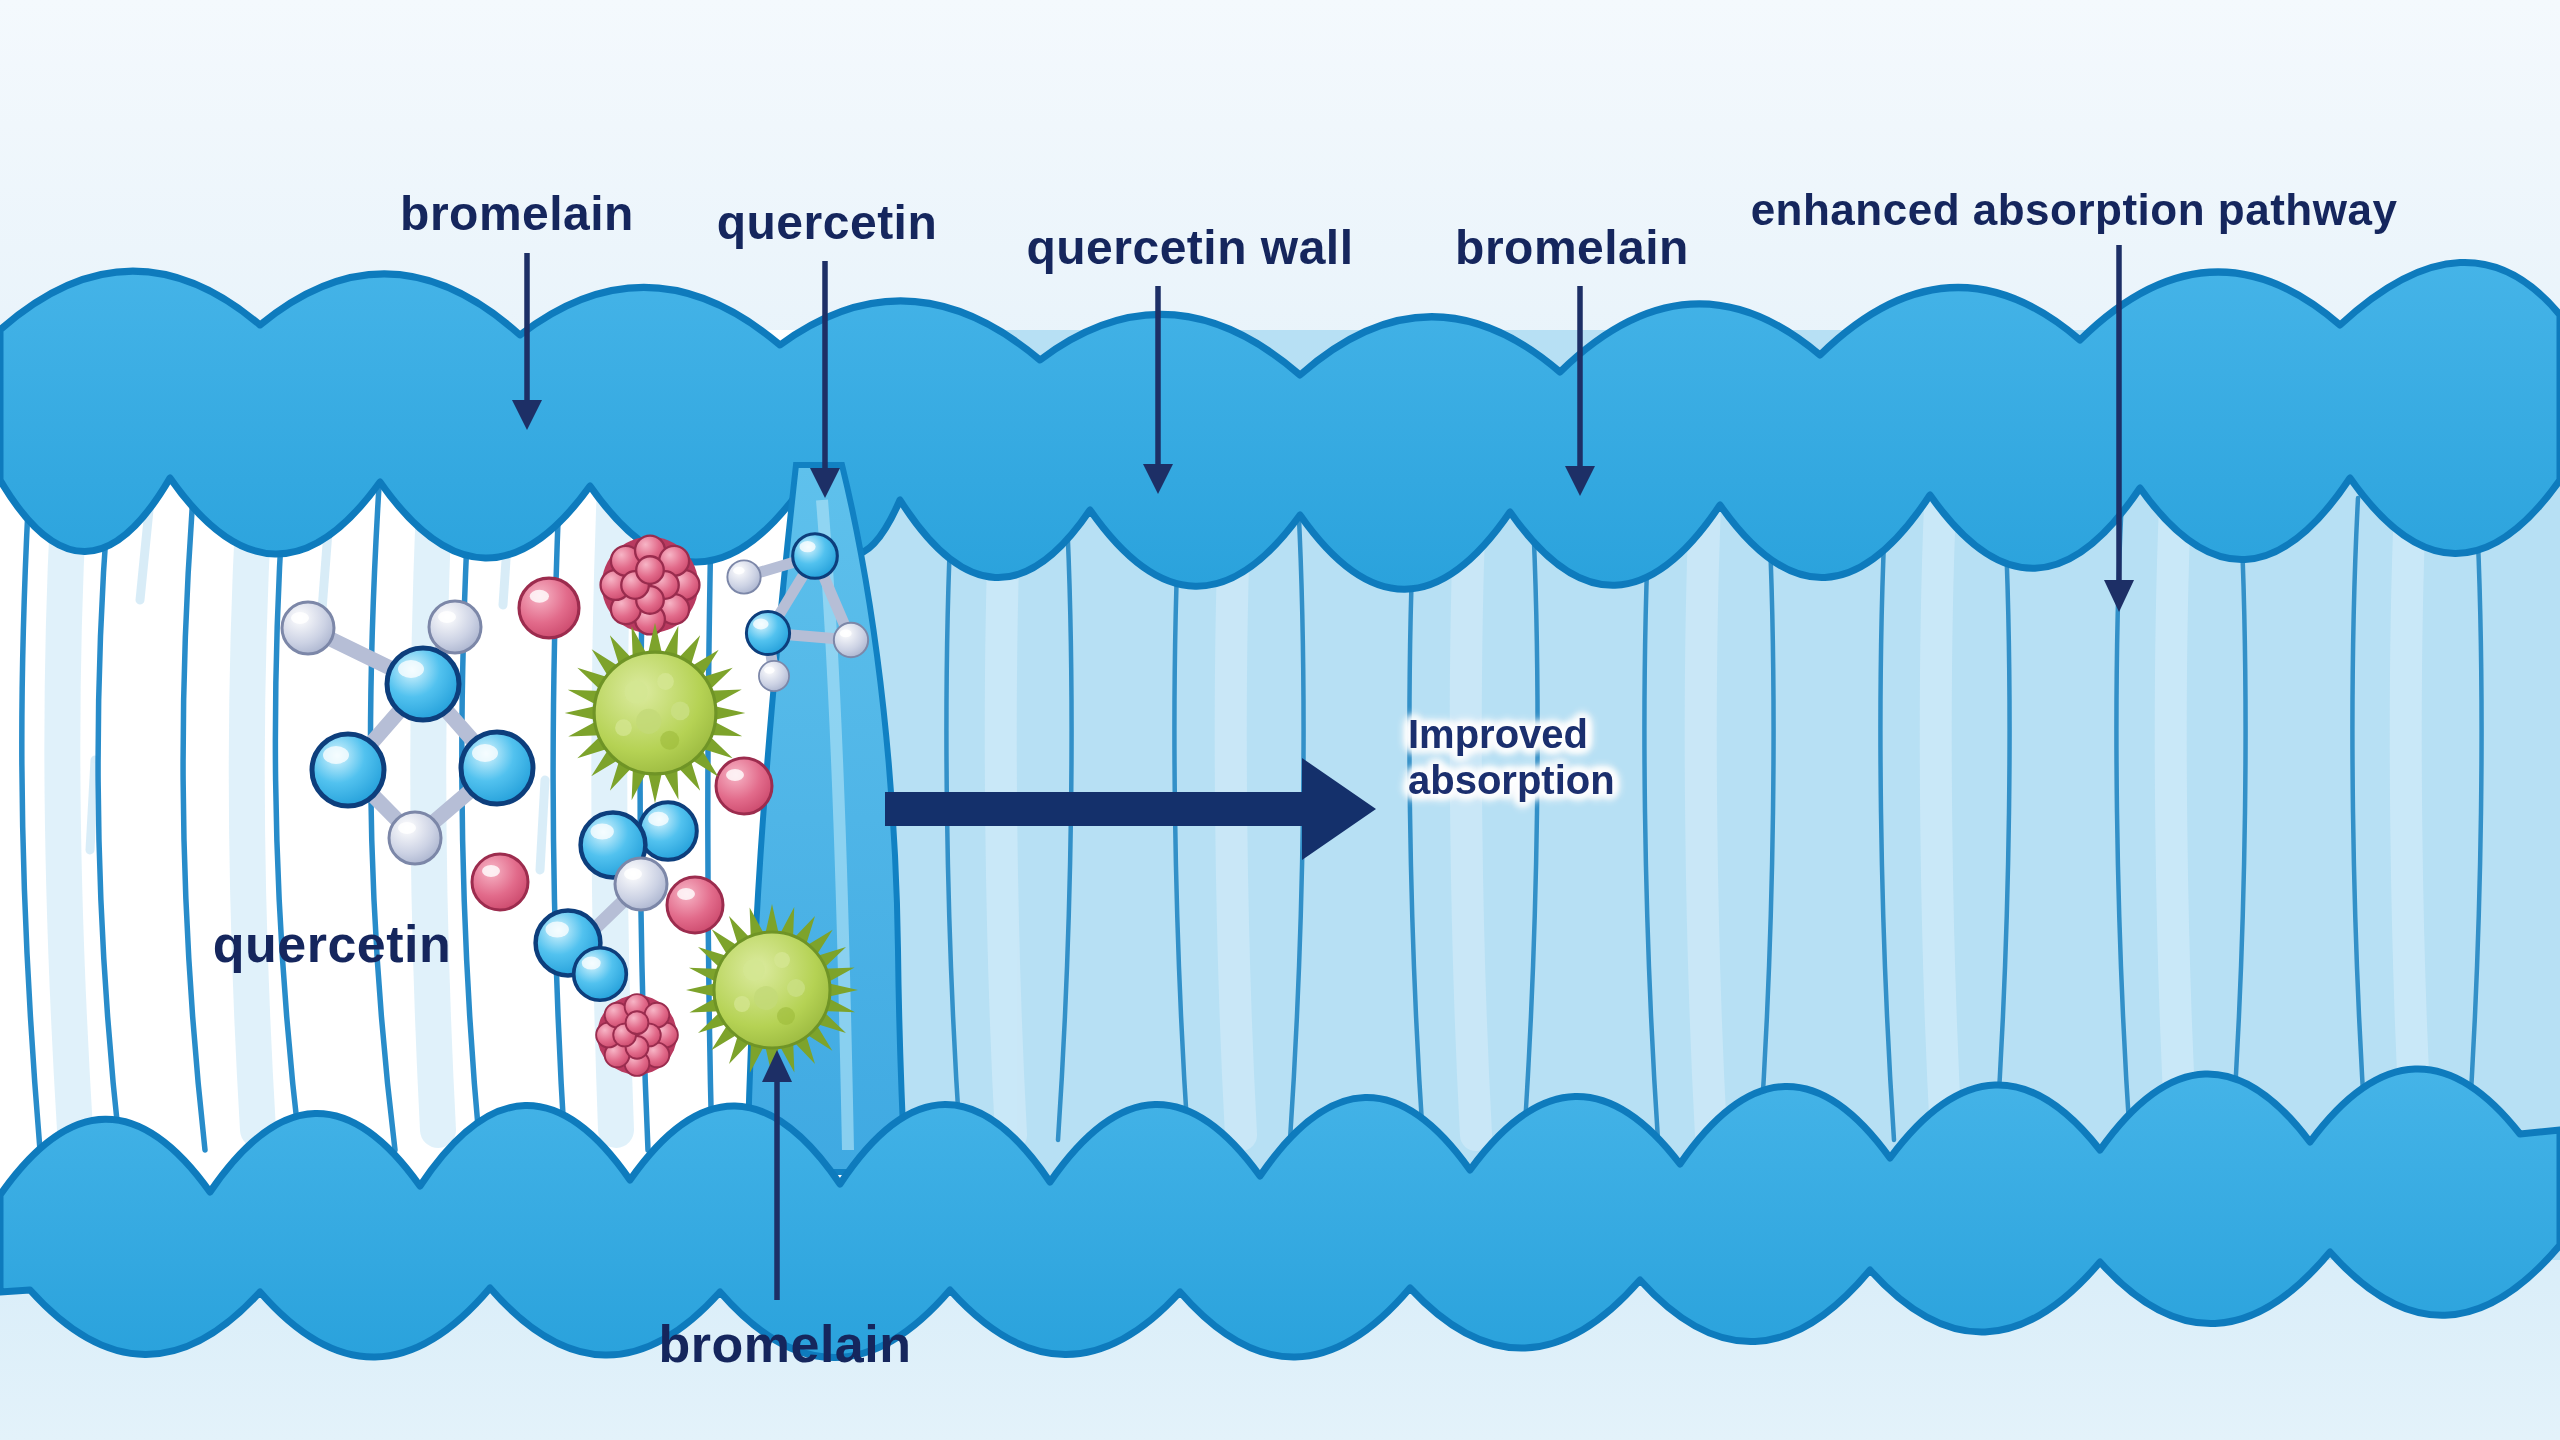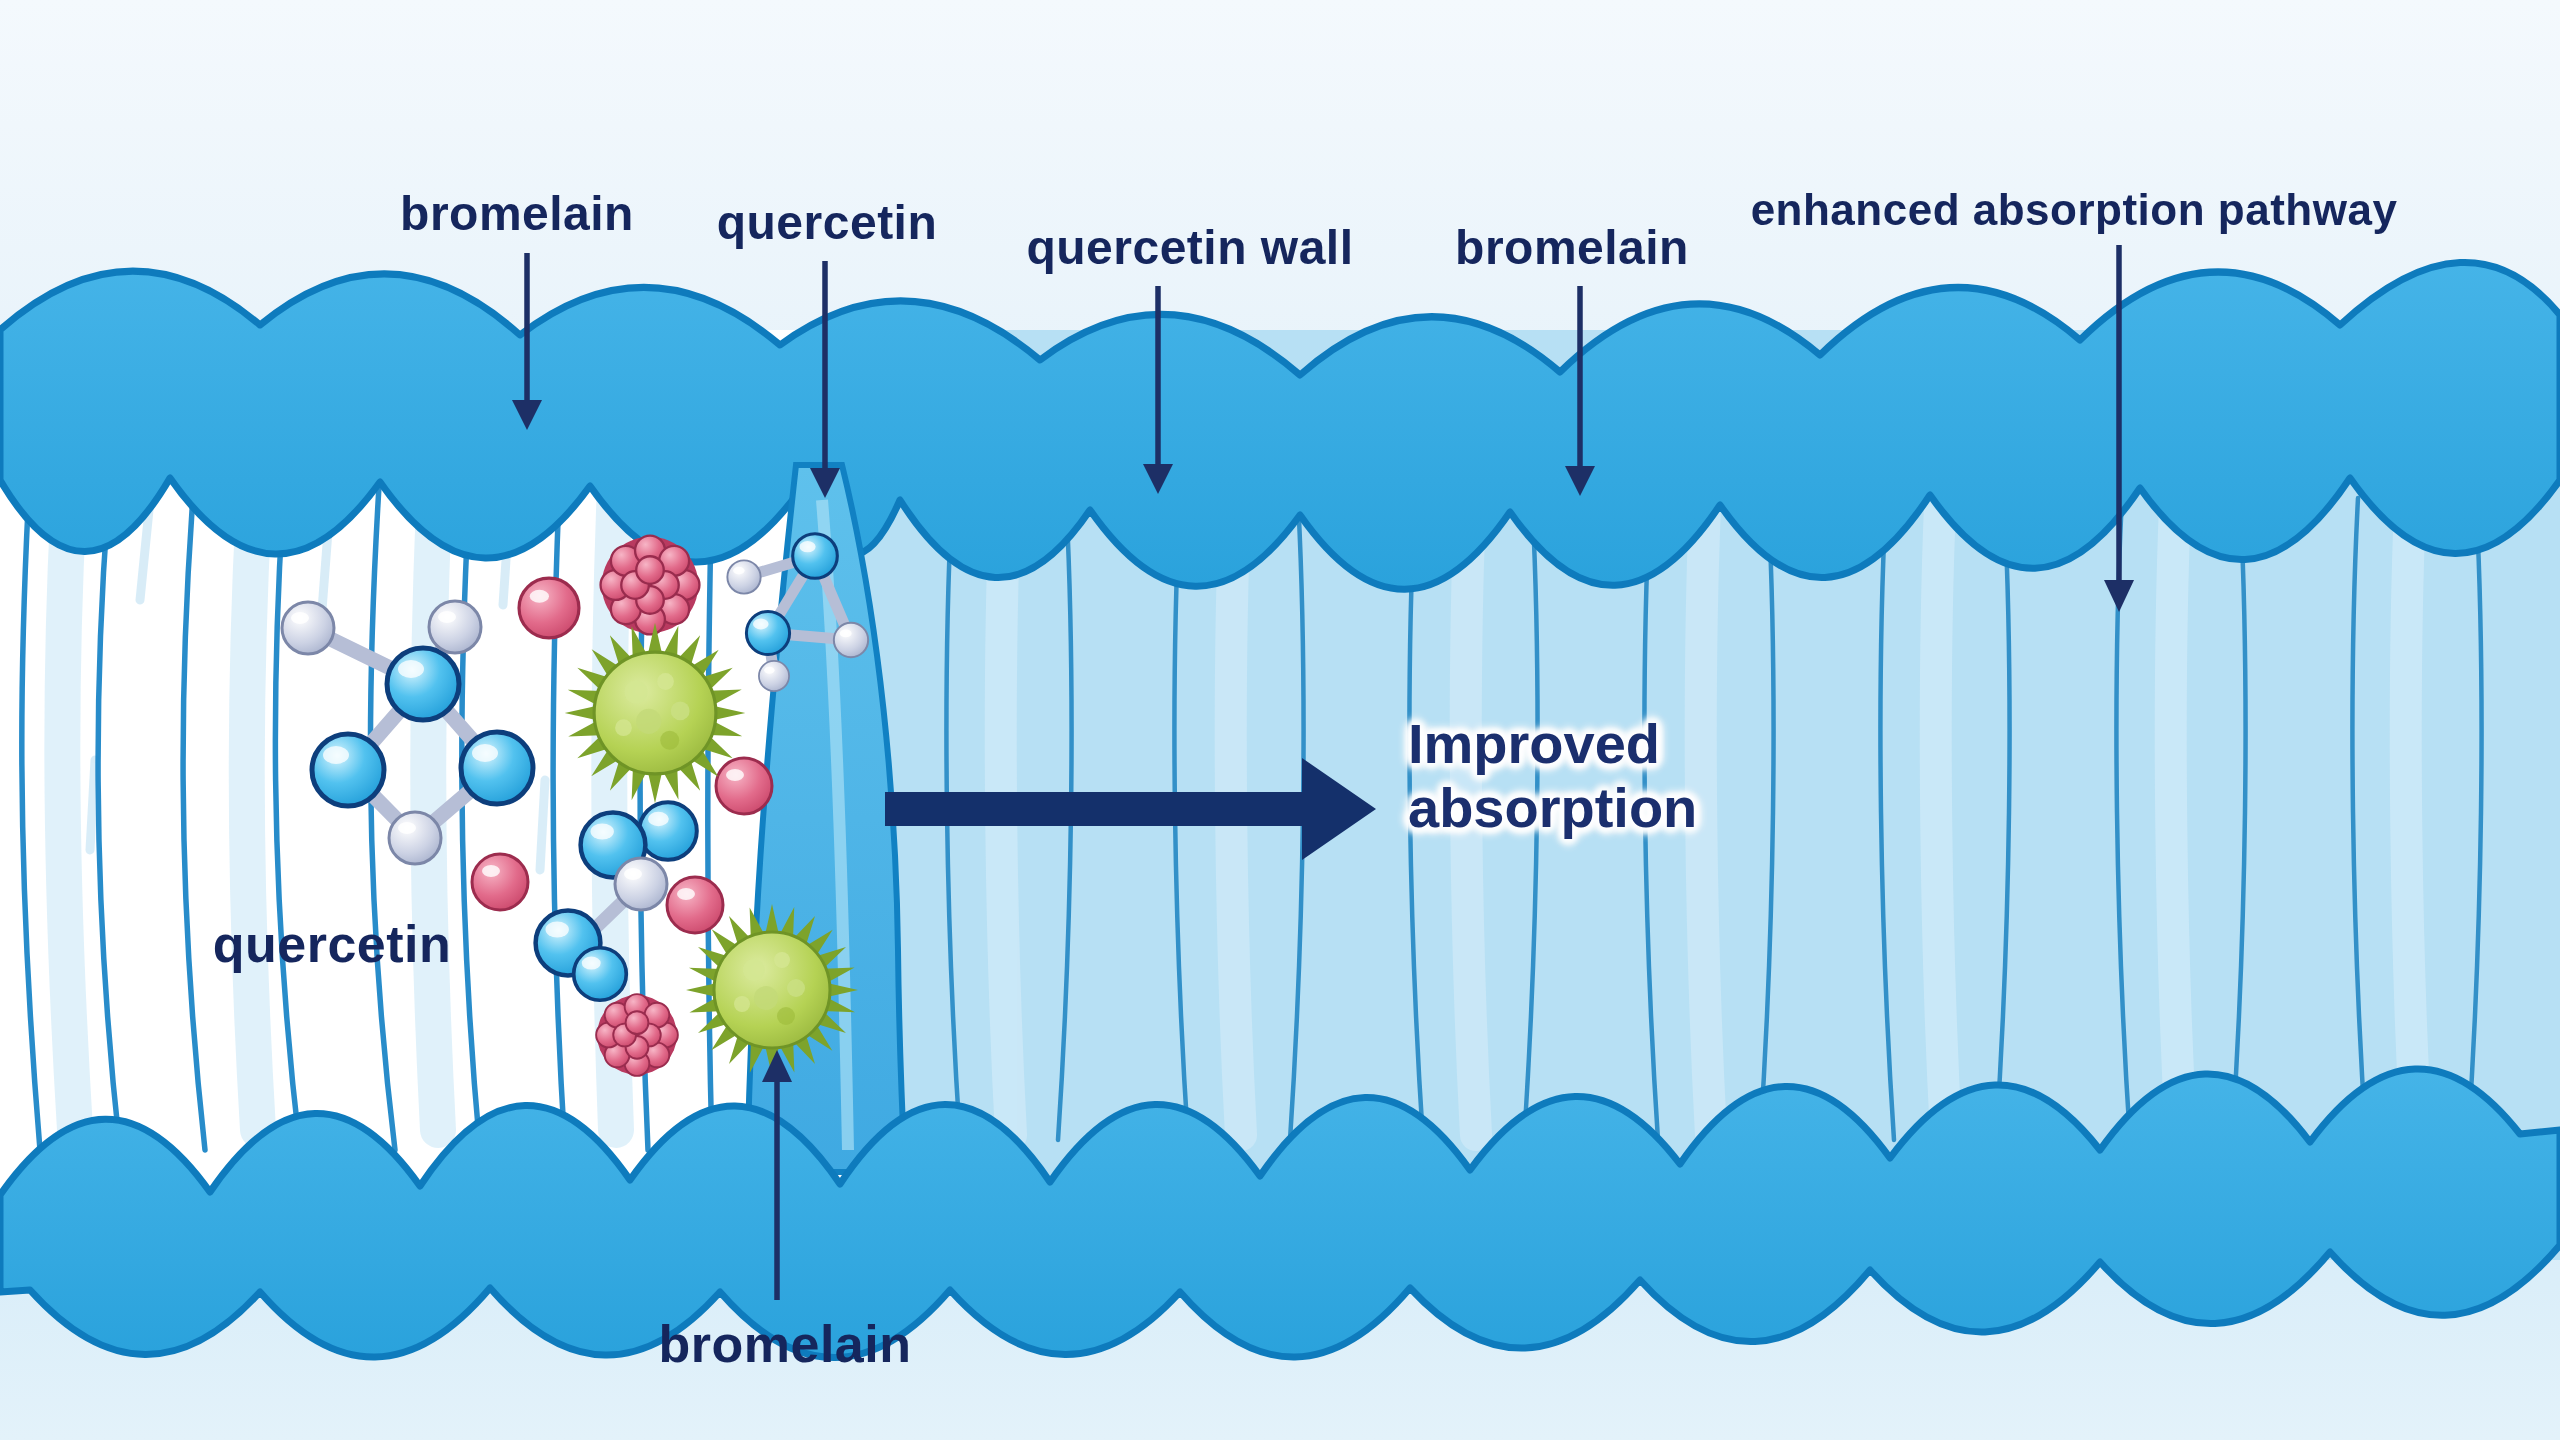--- a/index.html
+++ b/index.html
@@ -6,21 +6,21 @@
   html,body{margin:0;padding:0;background:#eef6fc;}
   .stage{position:relative;width:2560px;height:1440px;overflow:hidden;
          font-family:"Liberation Sans",sans-serif;}
   .stage svg{position:absolute;left:0;top:0;}
   .lbl{position:absolute;transform:translate(-50%,-50%);color:#15265d;
        font-weight:bold;white-space:nowrap;letter-spacing:0.5px;}
   .f48{font-size:48px;}
   .f44{font-size:44px;}
   .f52{font-size:52px;}
   .improved{position:absolute;left:1408px;top:712px;width:390px;
-      font-size:56px;line-height:1.14;font-weight:bold;color:#1b2f6e;
+      font-size:40px;line-height:1.14;font-weight:bold;color:#1b2f6e;
       text-shadow:
         0 0 10px #fff, 0 0 14px #fff,
         3px 3px 6px #fff,-3px 3px 6px #fff,
         3px -3px 6px #fff,-3px -3px 6px #fff,
         6px 0 8px #fff,-6px 0 8px #fff,
         0 6px 8px #fff,0 -6px 8px #fff;}
 </style>
 </head>
 <body>
 

